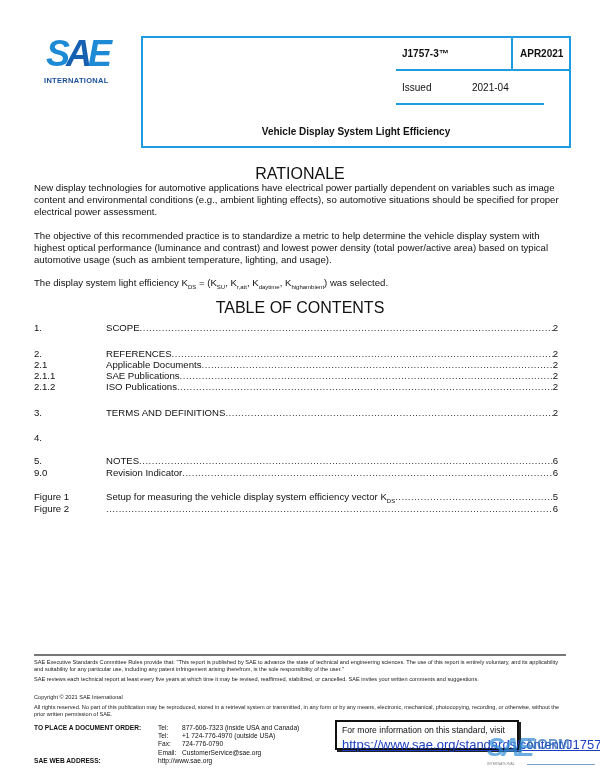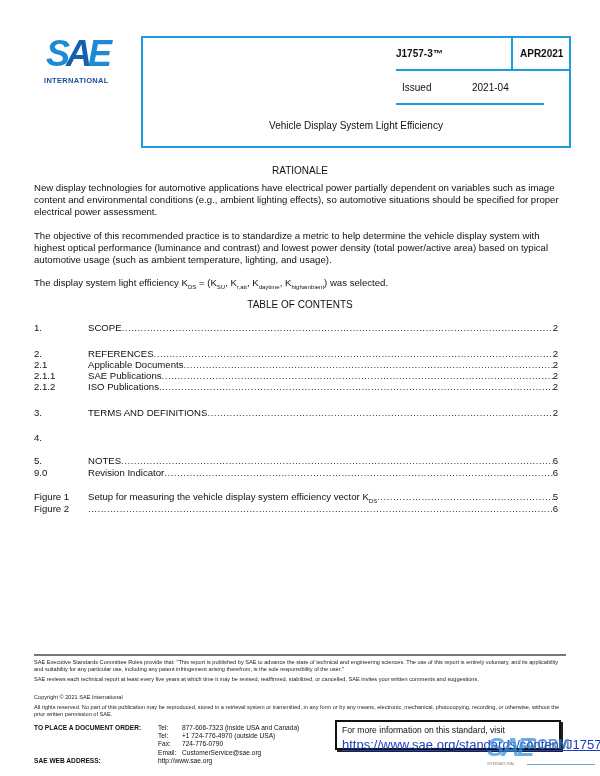--- a/index.html
+++ b/index.html
@@ -15,62 +15,62 @@
   .logo .intl { position:absolute; left:2px; top:40px; font-size:7.5px; font-weight:bold; color:#1a4e9a; letter-spacing:0.3px; }
 
   
   .hbox { left:141px; top:36px; width:430px; height:112px; border:2px solid #1f9be0; box-sizing:border-box; }
   .hcell { position:absolute; box-sizing:border-box; }
   .c-title { left:0; top:0; width:253px; height:67px; border-right:2px solid #1f9be0; border-bottom:2px solid #1f9be0; }
   .c-title div { position:absolute; left:9px; font-weight:bold; font-size:16.5px; letter-spacing:0.1px; }
   .c-num { left:253px; top:0; width:117px; height:33px; border-right:2px solid #1f9be0; border-bottom:2px solid #1f9be0; }
   .c-date { left:370px; top:0; width:56px; height:33px; border-bottom:2px solid #1f9be0; }
   .c-issued { left:253px; top:33px; width:148px; height:34px; border-bottom:2px solid #1f9be0; }
-  .c-sub { left:0; top:67px; width:426px; height:48px; text-align:center; }
+  .c-sub { left:0; top:73px; width:426px; height:48px; text-align:center;font-weight:bold; }
   .small-b { font-size:10px; font-weight:bold; position:absolute; top:10px; }
   .small { font-size:10px; position:absolute; }
 
   
-  .center-head { width:600px; text-align:center; font-size:10px; left:0; }
+  .center-head { width:600px; text-align:center; font-size:16px; left:0; }
   .para { left:34px; width:532px; font-size:9.6px; line-height:11.8px; }
 
   
   .toc-row { left:34px; width:524px; height:12px; font-size:9.6px; line-height:12px; }
   .toc-num { position:absolute; left:0; top:0; }
-  .toc-line { position:absolute; left:54px; right:0; top:0; display:flex; }
+  .toc-line { position:absolute; left:72px; right:0; top:0; display:flex; }
   .toc-title { white-space:nowrap; background:#fff; }
   .toc-dots { flex:1; overflow:hidden; white-space:nowrap; color:#333; letter-spacing:0.5px; }
   .toc-dots::before { content:"........................................................................................................................................................................................................................................................"; }
   .toc-page { white-space:nowrap; }
 
   
   .rule { left:34px; top:654px; width:532px; height:2px; background:#777; }
   .fn { left:34px; width:534px; font-size:5.6px; line-height:7px; color:#222; }
   .order { font-size:6.6px; font-weight:bold; }
   .contact { font-size:6.6px; line-height:8.2px; }
-  .infobox { left:335px; top:720px; width:226px; height:30px; border:2px solid #111; box-shadow:2px 2px 0 #222; background:#fff; box-sizing:border-box; }
+  .infobox { left:335px; top:720px; width:184px; height:30px; border:2px solid #111; box-shadow:2px 2px 0 #222; background:#fff; box-sizing:border-box; }
   .infobox .l1 { position:absolute; left:5px; top:3px; font-size:8.6px; }
   .infobox .l2 { position:absolute; left:5px; top:15px; font-size:13px; color:#1b3fc0; text-decoration:underline; white-space:nowrap; }
   .wm { left:487px; top:732px; width:113px; height:40px; opacity:0.72; }
   .wm .sae { position:absolute; left:0; top:0; font-weight:bold; font-style:italic; font-size:26px; color:#3590d8; letter-spacing:-3px; }
   .wm .norm { position:absolute; left:40px; top:4px; font-weight:bold; font-size:14px; color:#2f6fb8; letter-spacing:0px; }
   .wm .sub1 { position:absolute; left:0; top:30px; font-size:3.5px; color:#555; }
   .wm .ln { position:absolute; left:40px; top:32px; width:68px; height:1px; background:#4a7fc0; }
 </style>
 </head>
 <body>
 
 <div class="abs logo">
   <div class="mark"><span class="m1">S</span><span class="m2">A</span><span class="m3">E</span></div>
   <div class="intl">INTERNATIONAL</div>
 </div>
 
 <div class="abs hbox">
   <div class="hcell c-num">
-    <span class="small-b" style="left:0">J1757-3™</span>
+    <span class="small-b" style="left:6px">J1757-3™</span>
   </div>
   <div class="hcell c-date">
     <span class="small-b" style="left:7px">APR2021</span>
   </div>
   <div class="hcell c-issued">
     <span class="small" style="left:6px; top:11px">Issued</span>
     <span class="small" style="left:76px; top:11px">2021-04</span>
   </div>
   <div class="hcell c-sub">
     <span class="small" style="left:0; right:0; top:15px; text-align:center">Vehicle Display System Light Efficiency</span>

